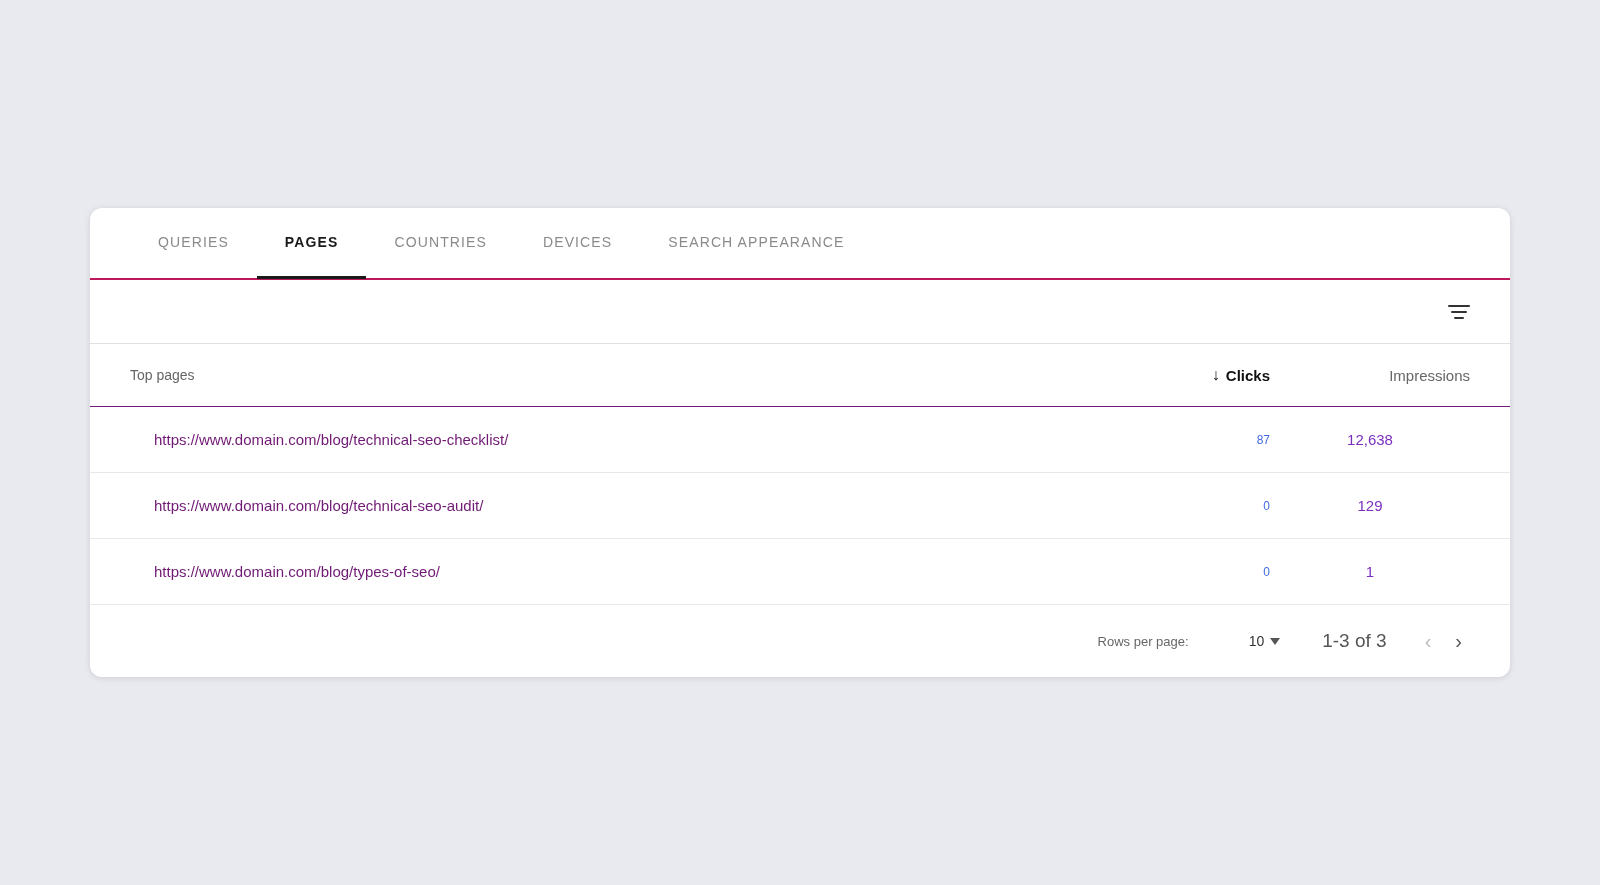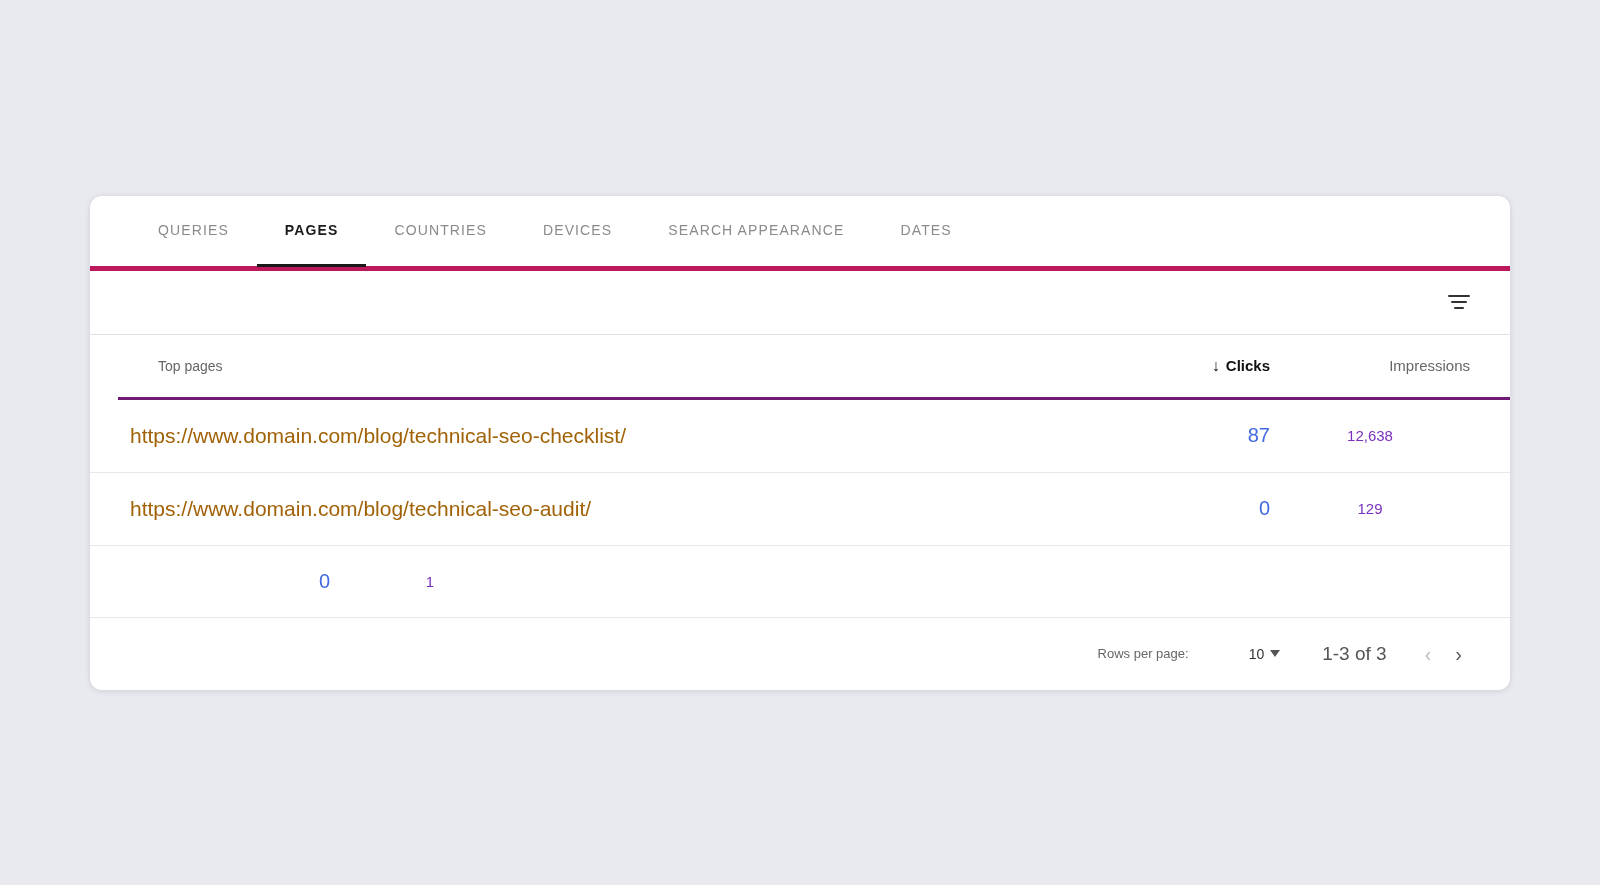--- a/index.html
+++ b/index.html
@@ -19,21 +19,21 @@
       width: 1420px;
       box-shadow: 0 1px 6px rgba(0,0,0,0.12);
       overflow: hidden;
     }
 
     
     .tabs {
       display: flex;
       align-items: center;
       padding: 0 40px;
-      border-bottom: 5px solid #be185d;
+      border-bottom: 2px solid #be185d;
     }
 
     .tab {
       padding: 26px 28px;
       font-size: 14px;
       font-weight: 500;
       letter-spacing: 0.08em;
       color: #8a8a8a;
       cursor: pointer;
       position: relative;
@@ -74,22 +74,21 @@
 
     .filter-icon span:nth-child(1) { width: 22px; height: 2px; }
     .filter-icon span:nth-child(2) { width: 16px; height: 2px; margin-left: 3px; }
     .filter-icon span:nth-child(3) { width: 10px; height: 2px; margin-left: 6px; }
 
     
     .table-header {
       display: flex;
       align-items: center;
       padding: 22px 40px;
-      border-bottom: 3px solid #701a75;
-      margin-left: 28px;
+      border-bottom: 1px solid #701a75;
     }
 
     .col-page {
       flex: 1;
       font-size: 14px;
       color: #666;
       font-weight: 400;
     }
 
     .col-clicks {
@@ -124,28 +123,29 @@
       padding: 24px 40px;
       border-bottom: 1px solid #e8e8e8;
     }
 
     .table-row:last-of-type {
       border-bottom: 1px solid #e8e8e8;
     }
 
     .row-page {
       flex: 1;
-      font-size: 21px;
-      color: #a16207;
+      font-size: 15px;
+      color: #701a75;
+      margin-left: 24px;
     }
 
     .row-clicks {
       width: 200px;
       text-align: right;
-      font-size: 20px;
+      font-size: 12px;
       color: #4169e1;
       font-weight: 500;
     }
 
     .row-impressions {
       width: 200px;
       text-align: center;
       font-size: 15px;
       color: #7b2fbf;
       font-weight: 500;
@@ -217,21 +217,20 @@
 <body>
 
 <div class="card">
 
   <div class="tabs">
     <div class="tab">QUERIES</div>
     <div class="tab active">PAGES</div>
     <div class="tab">COUNTRIES</div>
     <div class="tab">DEVICES</div>
     <div class="tab">SEARCH APPEARANCE</div>
-    <div class="tab">DATES</div>
   </div>
 
   <div class="filter-row">
     <div class="filter-icon">
       <span></span>
       <span></span>
       <span></span>
     </div>
   </div>
 
@@ -250,20 +249,21 @@
     <div class="row-impressions">12,638</div>
   </div>
 
   <div class="table-row">
     <div class="row-page">https://www.domain.com/blog/technical-seo-audit/</div>
     <div class="row-clicks">0</div>
     <div class="row-impressions">129</div>
   </div>
 
   <div class="table-row">
+    <div class="row-page">https://www.domain.com/blog/types-of-seo/</div>
     <div class="row-clicks">0</div>
     <div class="row-impressions">1</div>
   </div>
 
   <div class="pagination">
     <div class="rows-per-page">
       <span>Rows per page:</span>
       <div class="rows-value">
         <span>10</span>
         <div class="dropdown-arrow"></div>

